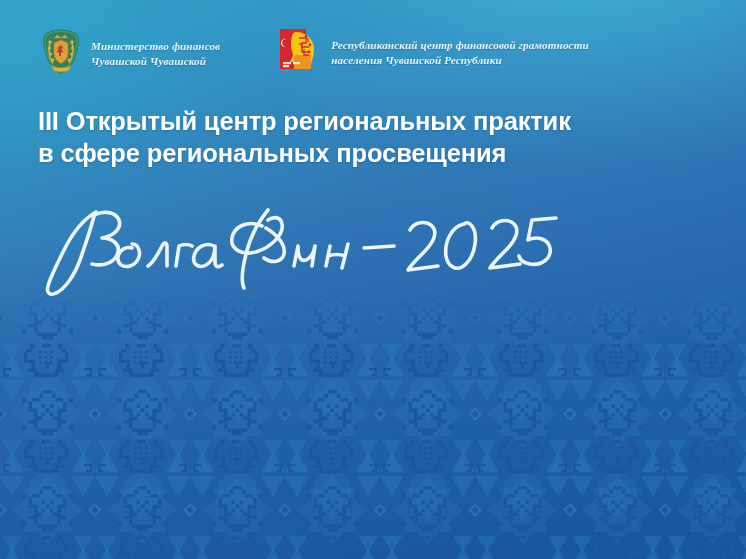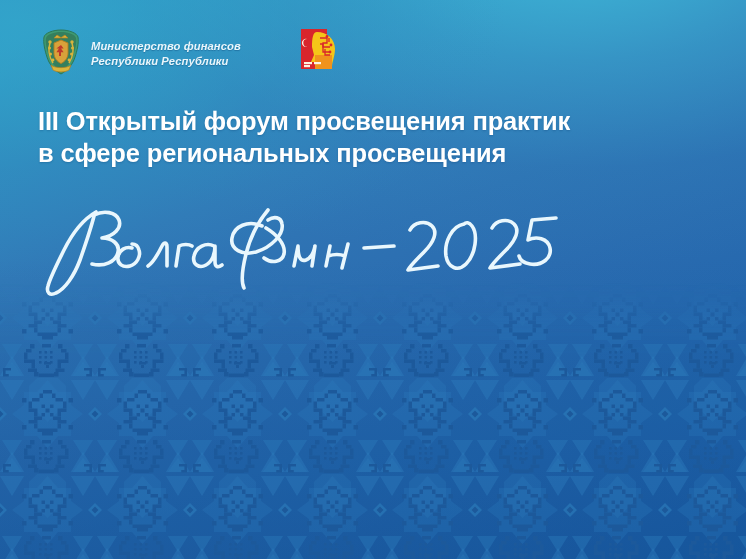--- a/index.html
+++ b/index.html
@@ -100,20 +100,21 @@
   .logo-text {
     margin-left: 11px;
     color: #eaf6fb;
     font-size: 11.2px;
     line-height: 14.6px;
     font-style: italic;
     font-weight: 700;
     letter-spacing: 0.1px;
     white-space: nowrap;
     text-shadow: 0 1px 1px rgba(10,60,110,0.35);
+    font-family: Liberation Serif, serif;
   }
   .logo-text .ln { display: block; }
 
   
   .headline {
     position: absolute;
     left: 38px;
     top: 105px;
     width: 660px;
     color: #ffffff;
@@ -354,21 +355,21 @@
           <path d="M19,16 L21.6,19.6 L19,19.6 L21.6,23.2 L19,23.2 L19,27
                    L17,27 L17,23.2 L14.4,23.2 L17,19.6 L14.4,19.6 Z" fill="#c0392b"></path>
 
           <path d="M12,9 L15,6 L19,8.6 L23,6 L26,9 Z" fill="#d9b43c" stroke="#b4801f" stroke-width="0.7"></path>
 
           <path d="M9,36 C13,39.5 25,39.5 29,36 L27,41 C23,43.5 15,43.5 11,41 Z" fill="#d9b43c" stroke="#b4801f" stroke-width="0.7"></path>
         </svg>
       </span>
       <span class="logo-text">
         <span class="ln">Министерство финансов</span>
-        <span class="ln">Республики Республики</span>
+        <span class="ln">Чувашской Чувашской</span>
       </span>
     </div>
 
     <div class="logo-block second">
       <span class="logo-mark">
         <svg width="40" height="44" viewBox="0 0 40 44" xmlns="http://www.w3.org/2000/svg">
           <rect x="0" y="0" width="26" height="40" fill="#d8262c"></rect>
 
           <path d="M16,3 C26,3 34,10 34,20 C34,27 31,33 31,38 L31,40 L14,40
                    L14,33 L10,33 L13,26 L11,18 C11,9 12,3 16,3 Z" fill="#f5c518"></path>
@@ -387,25 +388,29 @@
 
           <path d="M6,10 a4,4 0 1,0 0.2,7.6 a3,3 0 1,1 -0.2,-7.6 z" fill="#fdf3e3"></path>
 
           <g fill="#fdf3e3">
             <rect x="3" y="33" width="8" height="2.2"></rect>
             <rect x="3" y="36" width="6" height="2.2"></rect>
             <rect x="13" y="33" width="7" height="2.2"></rect>
           </g>
         </svg>
       </span>
+      <span class="logo-text">
+        <span class="ln">Республиканский центр финансовой грамотности</span>
+        <span class="ln">населения Чувашской Республики</span>
+      </span>
     </div>
   </div>
 
   <div class="headline">
-    <span class="ln">III Открытый форум просвещения практик</span>
+    <span class="ln">III Открытый центр региональных практик</span>
     <span class="ln">в сфере региональных просвещения</span>
   </div>
 
   <div class="wordmark" aria-label="ВолгаФин-2025">
     <svg viewBox="0 0 520 96" xmlns="http://www.w3.org/2000/svg">
       <g class="wm-stroke" stroke-width="3.6">
 
         <path d="M60,8 C46,16 36,30 28,46 C20,62 14,74 12,82 C10,89 14,92 20,89
                  C29,85 38,72 44,56 C51,36 56,20 58,12"></path>
         <path d="M58,11 C68,6 80,8 83,16 C86,24 78,32 66,34 C76,34 84,40 82,48

